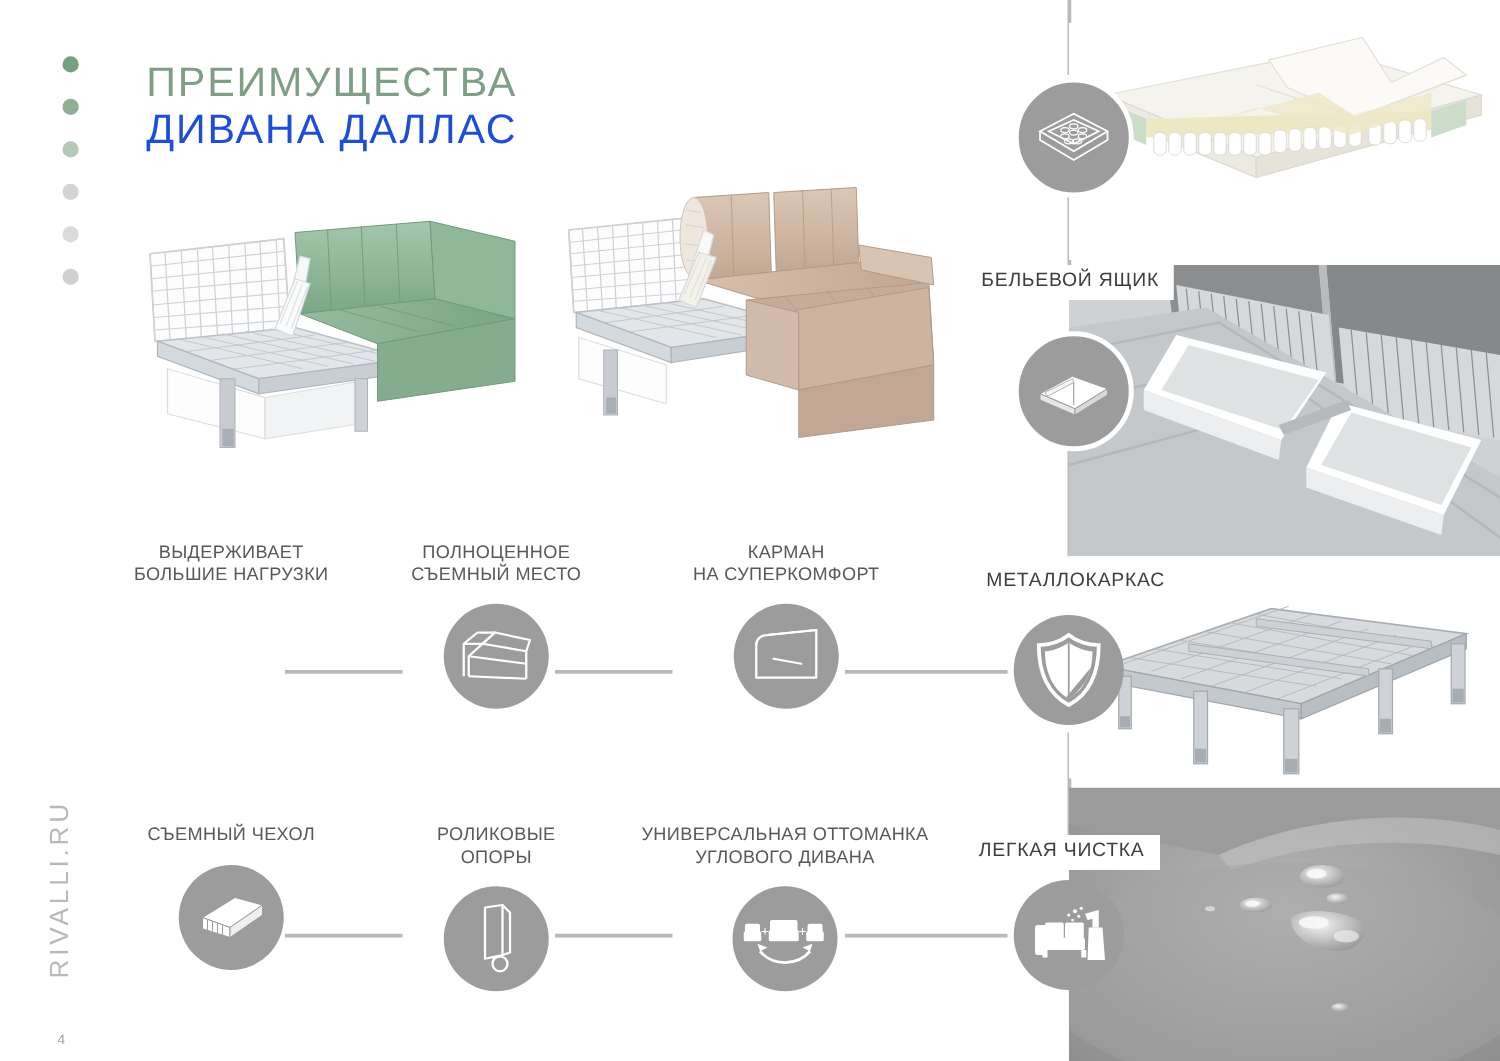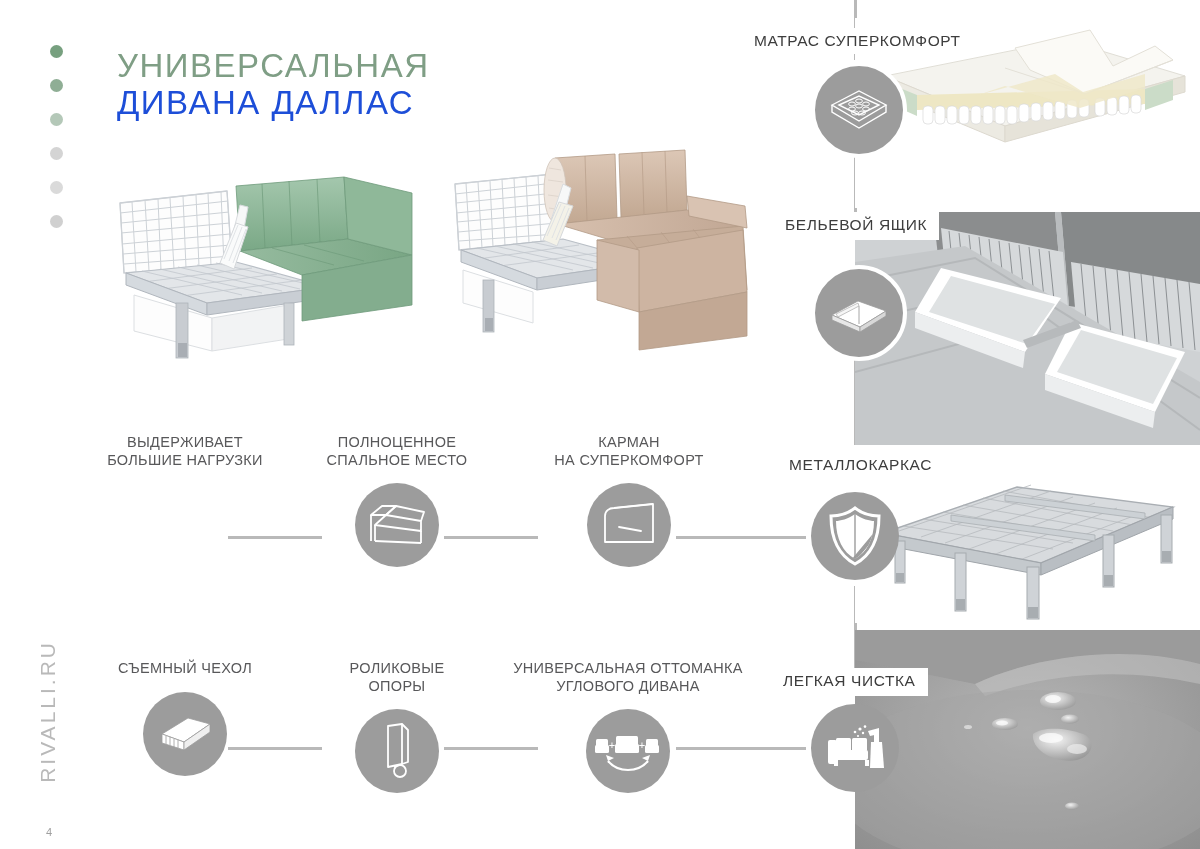--- a/index.html
+++ b/index.html
@@ -71,21 +71,21 @@
     <div class="dot" style="background:#b4c8b8"></div>
     <div class="dot" style="background:#d4d4d4"></div>
     <div class="dot" style="background:#dadada"></div>
     <div class="dot" style="background:#d0d0d0"></div>
   </div>
 
   <div class="brand">RIVALLI.RU</div>
   <div class="pagenum">4</div>
 
   <div class="headline">
-    <div class="l1">УНИВЕРСАЛЬНАЯ</div>
+    <div class="l1">ПРЕИМУЩЕСТВА</div>
     <div class="l2">ДИВАНА ДАЛЛАС</div>
   </div>
 
   <div class="sofa" style="left:112px;top:155px;">
   <svg width="310" height="210" viewBox="0 0 310 210">
     <defs>
       <linearGradient id="gA" x1="0" y1="0" x2="0" y2="1">
         <stop offset="0" stop-color="#a4c7ad"></stop>
             <stop offset="1" stop-color="#7aa886"></stop>
       </linearGradient>
@@ -212,21 +212,21 @@
   <div class="conn" style="left:444px;top:747px;width:94px;"></div>
   <div class="conn" style="left:676px;top:747px;width:130px;"></div>
 
   <div class="feat" style="left:100px;top:434px;">
     <div class="cap">ВЫДЕРЖИВАЕТ
 БОЛЬШИЕ НАГРУЗКИ</div>
   </div>
 
   <div class="feat" style="left:312px;top:434px;">
     <div class="cap">ПОЛНОЦЕННОЕ
-СПАЛЬНОЕ МЕСТО</div>
+СЪЕМНЫЙ МЕСТО</div>
     <div class="circle">
       <svg width="62" height="48" viewBox="0 0 62 48">
         <g fill="none" stroke="#ffffff" stroke-width="1.8" stroke-linejoin="round">
           <path d="M5 14 L5 40"></path>
           <path d="M5 14 L16 5 L30 5 L20 14 Z"></path>
           <path d="M20 14 L55 20 L55 30 L9 24 Z"></path>
           <path d="M9 24 L9 40 M55 30 L55 42"></path>
           <path d="M9 40 L55 42"></path>
           <path d="M20 14 L30 5 L58 11 L55 20"></path>
         </g>
@@ -335,21 +335,20 @@
         <rect x="264" y="78" width="10" height="18" rx="4"></rect>
           <rect x="276" y="77" width="10" height="18" rx="4"></rect>
       </g>
 
       <path d="M160 30 L235 12 L258 48 L300 28 L318 42 L230 76 L175 52 Z" fill="#fbfaf6" stroke="#e3e0d7" stroke-width="1"></path>
       <path d="M150 50 L230 76 L318 42" fill="none" stroke="#e3e0d7" stroke-width="1"></path>
 
       <path d="M120 78 L200 56 L228 74 L290 56 L290 70 L225 90 L150 68 Z" fill="#efe8c9" opacity=".85"></path>
     </svg>
   </div>
-  <div class="rlabel" style="left:754px;top:28px;">МАТРАС СУПЕРКОМФОРТ</div>
   <div class="rcircle" style="left:811px;top:62px;">
     <svg width="62" height="50" viewBox="0 0 62 50">
       <g fill="none" stroke="#ffffff" stroke-width="1.4">
         <path d="M4 20 L31 6 L58 20 L31 36 Z"></path>
         <path d="M11 20 L31 11 L51 20 L31 30 Z"></path>
         <path d="M4 20 L4 27 L31 43 L58 27 L58 20"></path>
       </g>
       <g fill="none" stroke="#ffffff" stroke-width="1">
         <ellipse cx="24" cy="19" rx="3.4" ry="2"></ellipse>
           <ellipse cx="31" cy="16" rx="3.4" ry="2"></ellipse>

